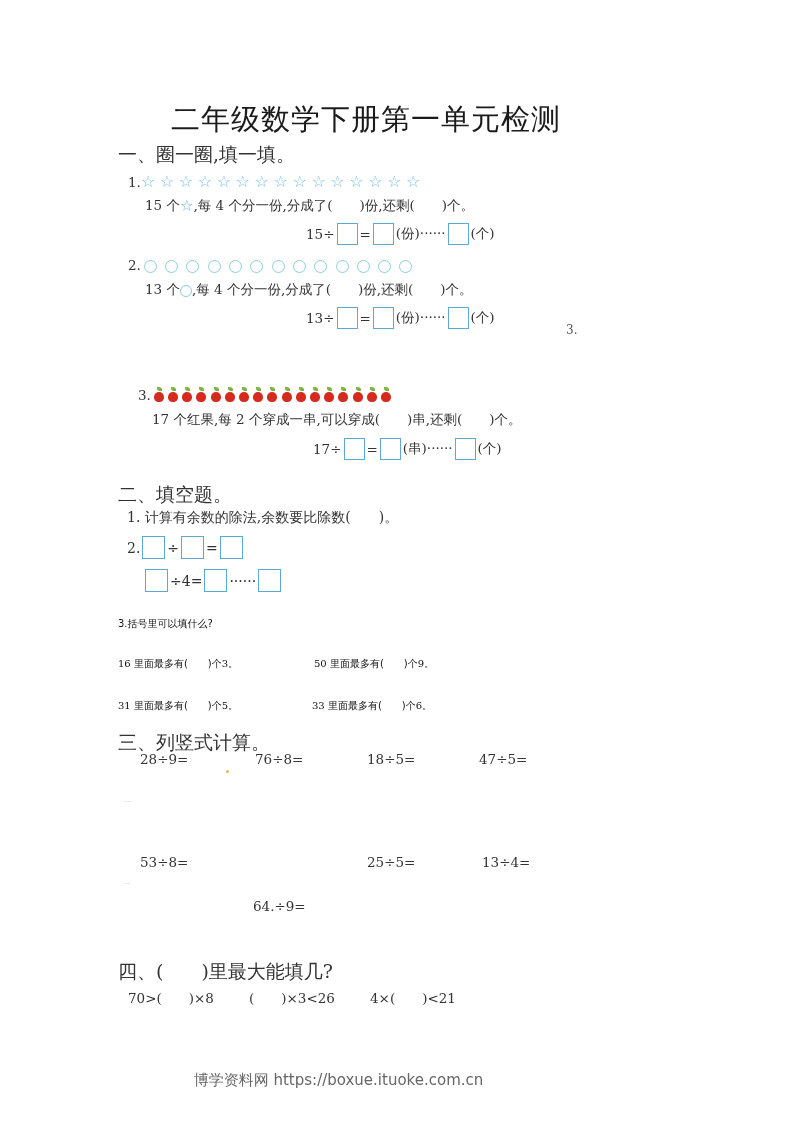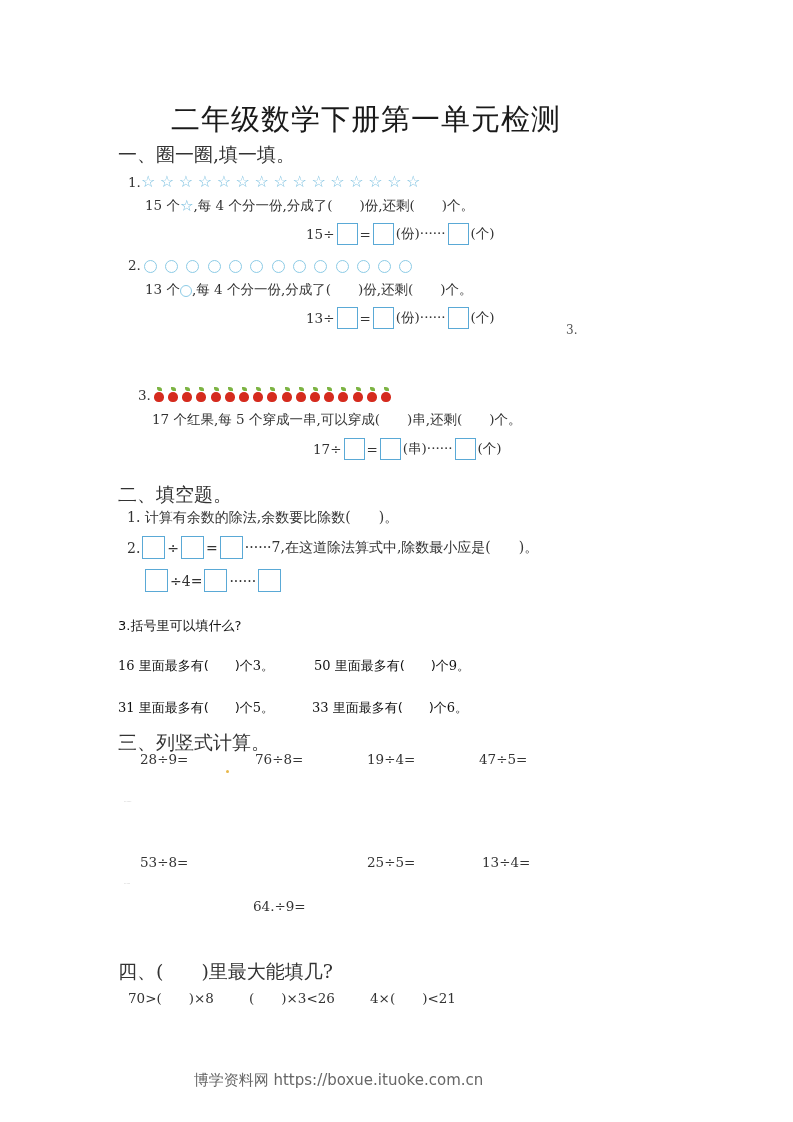--- a/index.html
+++ b/index.html
@@ -2,21 +2,21 @@
 <html><head>
 <meta charset="utf-8">
 <style>
   html, body { margin:0; padding:0; background:#ffffff; }
   body { width:793px; height:1122px; position:relative; overflow:hidden;
          font-family:"DejaVu Serif","Liberation Serif",serif; color:#222; }
   .abs { position:absolute; white-space:nowrap; }
   .title { left:0; width:656px; text-align:center; top:100px; font-size:29px; color:#1a1a1a; letter-spacing:1px; padding-left:76px; box-sizing:border-box; }
   .sec { font-size:19px; color:#333; }
   .q { font-size:13.5px; color:#333; }
-  .qb { font-family:"DejaVu Sans","Liberation Sans",sans-serif; font-size:13px; color:#111; }
+  .qb { font-family:"DejaVu Sans","Liberation Sans",sans-serif; font-size:10px; color:#111; }
   .box { display:inline-block; width:21px; height:22px; border:1.5px solid #5aa9d6; vertical-align:middle; margin:0 2px; box-sizing:border-box; }
   .row { display:flex; align-items:center; }
   .icons { color:#7cc0e0; font-size:16px; letter-spacing:4.6px; }
   .circles span { display:inline-block; width:11px; height:11px; border:1px solid #8ccbe6; border-radius:50%; margin-right:8.3px; vertical-align:middle; }
   .apple { display:inline-block; width:10px; height:10px; background:#d52b1e; border-radius:50% 50% 45% 45%; margin-right:4.2px; position:relative; vertical-align:middle; }
   .apple::before { content:""; position:absolute; left:3px; top:-5px; width:5px; height:4px; background:#7cb342; border-radius:0 70% 0 70%; }
   .inline-star { color:#7cc0e0; }
   .inline-circle { display:inline-block; width:10px; height:10px; border:1px solid #8ccbe6; border-radius:50%; vertical-align:middle; }
   .tiny { font-size:4px; color:#999; }
   .footer { left:0; width:677px; text-align:center; top:1071px; font-family:"DejaVu Sans","Liberation Sans",sans-serif; font-size:15px; color:#666; }
@@ -65,41 +65,40 @@
   <span>(个)</span>
 </div>
 <div class="abs q" style="left:566px;top:323px;font-size:12px;color:#555;">3.</div>
 
 <div class="abs q row" style="left:138px;top:387px;">
   <span>3.</span>
   <span style="margin-left:3px;">
     <span class="apple"></span><span class="apple"></span><span class="apple"></span><span class="apple"></span><span class="apple"></span><span class="apple"></span><span class="apple"></span><span class="apple"></span><span class="apple"></span><span class="apple"></span><span class="apple"></span><span class="apple"></span><span class="apple"></span><span class="apple"></span><span class="apple"></span><span class="apple"></span><span class="apple"></span>
   </span>
 </div>
-<div class="abs q" style="left:152px;top:411px;">17 个红果,每 5 个穿成一串,可以穿成(　　)串,还剩(　　)个。</div>
+<div class="abs q" style="left:152px;top:411px;">17 个红果,每 2 个穿成一串,可以穿成(　　)串,还剩(　　)个。</div>
 <div class="abs q row" style="left:313px;top:438px;">
   <span>17÷</span>
   <span class="box"></span>
   <span>=</span>
   <span class="box"></span>
   <span>(串)······</span>
   <span class="box"></span>
   <span>(个)</span>
 </div>
 
 <div class="abs sec" style="left:118px;top:482px;">二、填空题。</div>
 <div class="abs q" style="left:127px;top:509px;font-size:14px;">1. 计算有余数的除法,余数要比除数(　　)。</div>
 <div class="abs q row" style="left:127px;top:536px;font-size:14px;">
   <span>2.</span>
   <span class="box" style="width:23px;height:23px;"></span>
   <span>÷</span>
   <span class="box" style="width:23px;height:23px;"></span>
   <span>=</span>
   <span class="box" style="width:23px;height:23px;"></span>
-  <span>······7,在这道除法算式中,除数最小应是(　　)。</span>
 </div>
 <div class="abs q row" style="left:143px;top:569px;font-size:14px;">
   <span class="box" style="width:23px;height:23px;"></span>
   <span>÷4=</span>
   <span class="box" style="width:23px;height:23px;"></span>
   <span>······</span>
   <span class="box" style="width:23px;height:23px;"></span>
 </div>
 
 <div class="abs qb" style="left:118px;top:617px;">3.括号里可以填什么?</div>
@@ -113,21 +112,21 @@
   <span style="font-family:'DejaVu Serif',serif;">31</span> <span>里面最多有(　　)个</span><span style="font-family:'DejaVu Serif',serif;">5。</span>
 </div>
 <div class="abs qb" style="left:312px;top:699px;">
   <span style="font-family:'DejaVu Serif',serif;">33</span> <span>里面最多有(　　)个</span><span style="font-family:'DejaVu Serif',serif;">6。</span>
 </div>
 
 <div class="abs sec" style="left:118px;top:730px;">三、列竖式计算。</div>
 <div class="abs q" style="left:140px;top:751px;">28÷9=</div>
 <div class="abs" style="left:226px;top:761px;"><span class="dot"></span></div>
 <div class="abs q" style="left:255px;top:751px;">76÷8=</div>
-<div class="abs q" style="left:367px;top:751px;">19÷4=</div>
+<div class="abs q" style="left:367px;top:751px;">18÷5=</div>
 <div class="abs q" style="left:479px;top:751px;">47÷5=</div>
 <div class="abs tiny" style="left:124px;top:798px;">......</div>
 
 <div class="abs q" style="left:140px;top:854px;">53÷8=</div>
 <div class="abs q" style="left:253px;top:854px;margin-top:44px;">64.÷9=</div>
 <div class="abs q" style="left:367px;top:854px;">25÷5=</div>
 <div class="abs q" style="left:482px;top:854px;">13÷4=</div>
 <div class="abs tiny" style="left:124px;top:880px;">.....</div>
 
 <div class="abs sec" style="left:118px;top:959px;">四、(　　)里最大能填几?</div>

